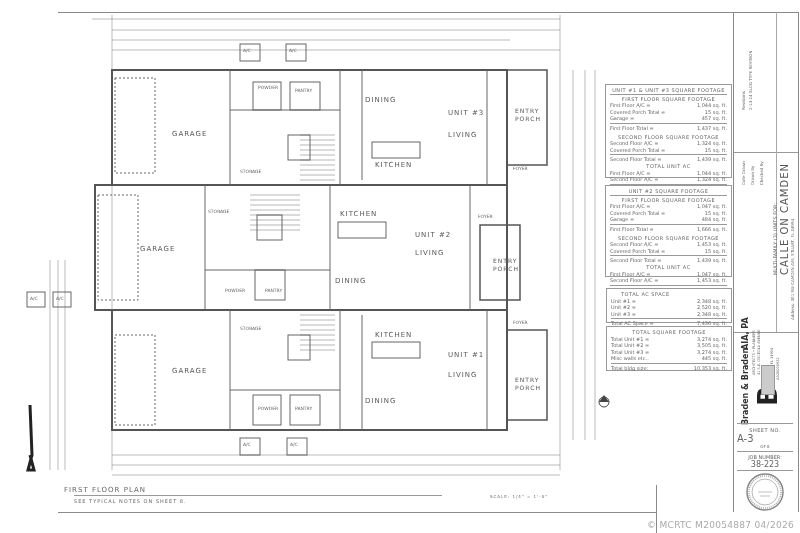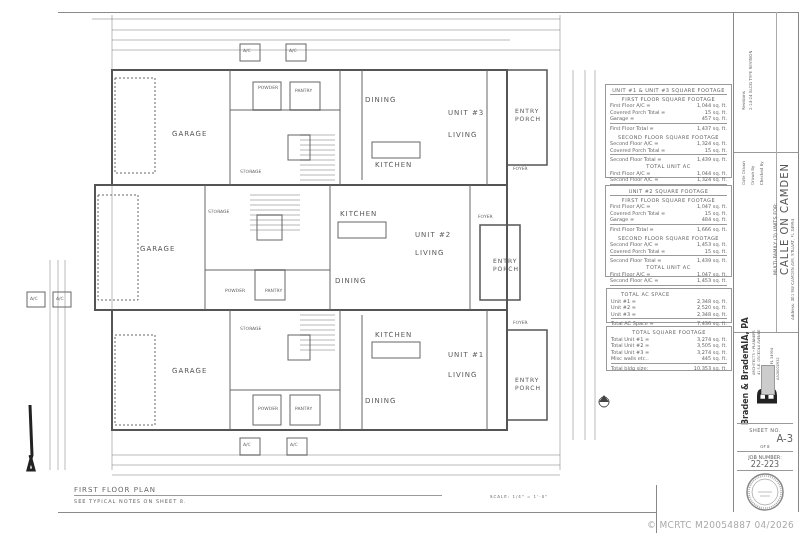--- a/index.html
+++ b/index.html
@@ -182,21 +182,21 @@
       <text x="513" y="324">FOYER</text>
       <text x="243" y="52">A/C</text>
       <text x="289" y="52">A/C</text>
       <text x="30" y="300">A/C</text>
       <text x="56" y="300">A/C</text>
       <text x="243" y="446">A/C</text>
       <text x="290" y="446">A/C</text>
     </g>
   </svg>
 
-  <div class="caption" style="left:74px;top:486px;font-size:7px;">FIRST FLOOR PLAN</div>
+  <div class="caption" style="left:64px;top:486px;font-size:7px;">FIRST FLOOR PLAN</div>
   <div style="position:absolute;left:74px;top:495px;width:368px;height:1px;background:#999;"></div>
   <div class="caption" style="left:74px;top:498px;font-size:5px;">SEE TYPICAL NOTES ON SHEET 8.</div>
   <div class="caption" style="left:490px;top:494px;font-size:4px;">SCALE: 1/4" = 1'-0"</div>
 
   <div class="tbl" style="left:605px;top:84px;width:127px;height:94px;">
     <div class="h" style="border-bottom:1px solid #999;margin-bottom:1px;">UNIT #1 &amp; UNIT #3 SQUARE FOOTAGE</div>
     <div class="h">FIRST FLOOR SQUARE FOOTAGE</div>
     <div class="r">
         <span>First Floor A/C =</span>
         <span>1,044 sq. ft.</span>
@@ -357,25 +357,25 @@
   <div class="rot" style="left:770px;top:380px;font-size:3.5px;">STUART, FL 34994</div>
   <div class="rot" style="left:776px;top:380px;font-size:3.5px;">AA26000932</div>
 
   <div style="position:absolute;left:758px;top:385px;width:30px;height:22px;">
     <div style="position:absolute;left:0;top:-4px;font-size:26px;font-weight:bold;color:#222;font-family:'DejaVu Sans',sans-serif;transform:rotate(-90deg);">B</div>
   </div>
   <div style="position:absolute;left:761px;top:365px;width:12px;height:28px;background:#ccc;border:1px solid #999;"></div>
 
   <div style="position:absolute;left:737px;top:423px;width:56px;height:1px;background:#999;"></div>
   <div style="position:absolute;left:737px;top:427px;width:56px;text-align:center;font-size:5px;color:#666;letter-spacing:.5px;">SHEET NO.</div>
-  <div style="position:absolute;left:737px;top:433px;width:56px;text-align:right;font-size:10px;color:#666;">A-3</div>
+  <div style="position:absolute;left:737px;top:433px;width:56px;text-align:left;font-size:10px;color:#666;">A-3</div>
   <div style="position:absolute;left:737px;top:444px;width:56px;text-align:center;font-size:4px;color:#666;">OF 8</div>
   <div style="position:absolute;left:737px;top:451px;width:56px;height:1px;background:#999;"></div>
   <div style="position:absolute;left:737px;top:454px;width:56px;text-align:center;font-size:5px;color:#666;">JOB NUMBER:</div>
-  <div style="position:absolute;left:737px;top:460px;width:56px;text-align:center;font-size:8px;color:#666;">22-223</div>
+  <div style="position:absolute;left:737px;top:460px;width:56px;text-align:center;font-size:8px;color:#666;">38-223</div>
   <div style="position:absolute;left:737px;top:470px;width:56px;height:1px;background:#999;"></div>
 
   <svg style="position:absolute;left:742px;top:472px;" width="46" height="40" viewBox="0 0 46 40">
     <circle cx="23" cy="20" r="18" fill="none" stroke="#888" stroke-width="1.5"></circle>
     <circle cx="23" cy="20" r="13" fill="none" stroke="#999" stroke-width="0.7"></circle>
     <circle cx="23" cy="20" r="16" fill="none" stroke="#aaa" stroke-width="1.5" stroke-dasharray="1,1"></circle>
     <line x1="16" y1="20" x2="30" y2="20" stroke="#999" stroke-width="0.6"></line>
     <line x1="18" y1="24" x2="28" y2="24" stroke="#999" stroke-width="0.6"></line>
   </svg>
 

